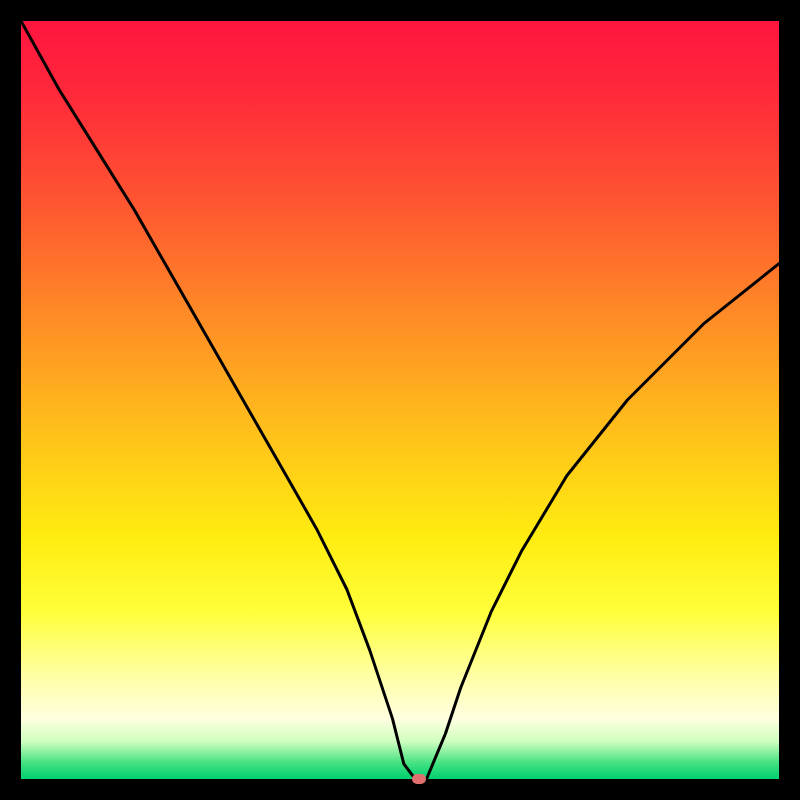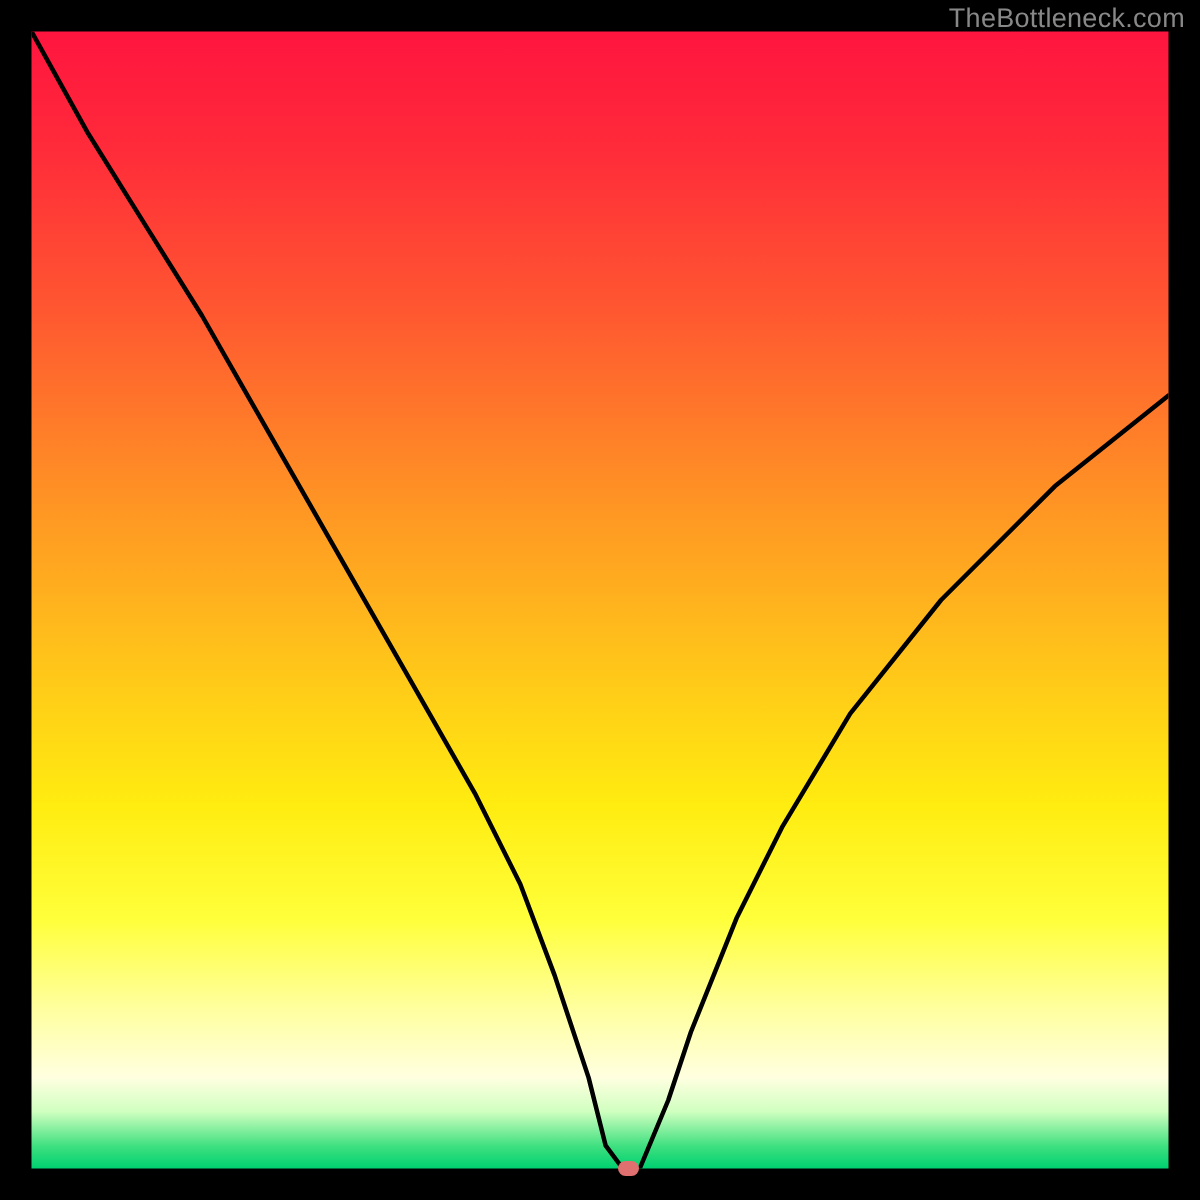--- a/index.html
+++ b/index.html
@@ -63,20 +63,19 @@
     font-size: 18px;
     font-weight: 500;
     letter-spacing: 0.2px;
     z-index: 10;
   }
 </style>
 </head>
 <body>
 
 <div class="chart-container">
-  <div class="watermark">TheBottleneck.com</div>
   <div class="plot-area">
     <svg class="curve" viewBox="0 0 758 758" preserveAspectRatio="none">
       <path id="curve-path" d="M0.0 0.0 L37.9 68.2 L75.8 128.9 L113.7 189.5 L144.0 242.6 L174.3 295.6 L204.7 348.7 L235.0 401.7 L265.3 454.8 L295.6 507.9 L325.9 568.5 L348.7 629.1 L371.4 697.4 L382.8 742.8 L394.2 758.0 L405.5 758.0 L424.5 712.5 L439.6 667.0 L470.0 591.2 L500.3 530.6 L545.8 454.8 L606.4 379.0 L682.2 303.2 L758.0 242.6 " fill="none" stroke="#000" stroke-width="3" stroke-linejoin="round" stroke-linecap="round"></path>
     </svg>
     <div class="marker" id="marker" style="left: 397.95px; top: 758px;"></div>
   </div>
 </div>
 
 </body></html>

